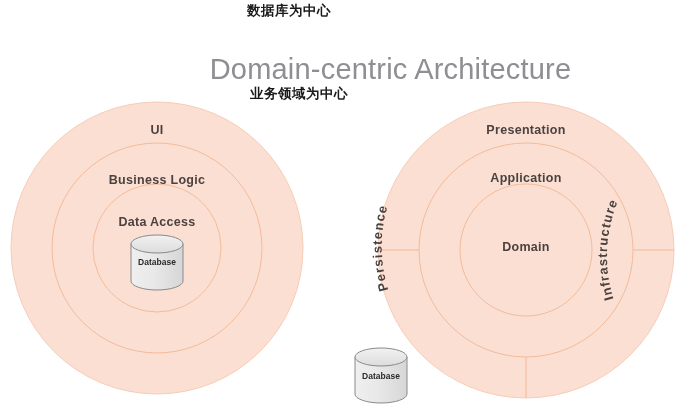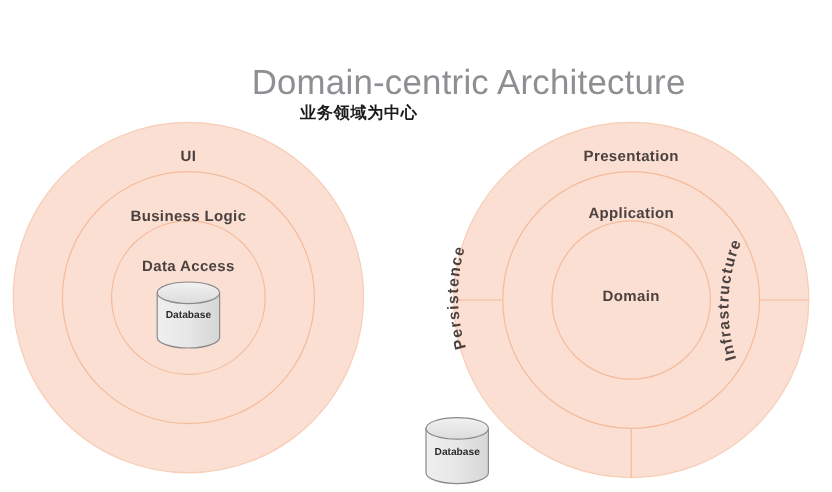--- a/index.html
+++ b/index.html
@@ -55,20 +55,21 @@
     font-size:8.5px;
     font-weight:700;
     fill:#2b2b2b;
   }
 </style>
 </head>
 <body>
 
 <div id="stage">
 
+  <div class="cn-note" id="cn-top">数据库为中心</div>
 
   <div class="title-line" id="title-2">Domain-centric Architecture</div>
 
   <div class="cn-note" id="cn-bottom">业务领域为中心</div>
 
   <svg width="693" height="410" viewBox="0 0 693 410">
     <defs>
       <linearGradient id="cylTop" x1="0" y1="0" x2="0" y2="1">
         <stop offset="0%" stop-color="#f2f2f2"></stop>
         <stop offset="100%" stop-color="#dcdcdc"></stop>

